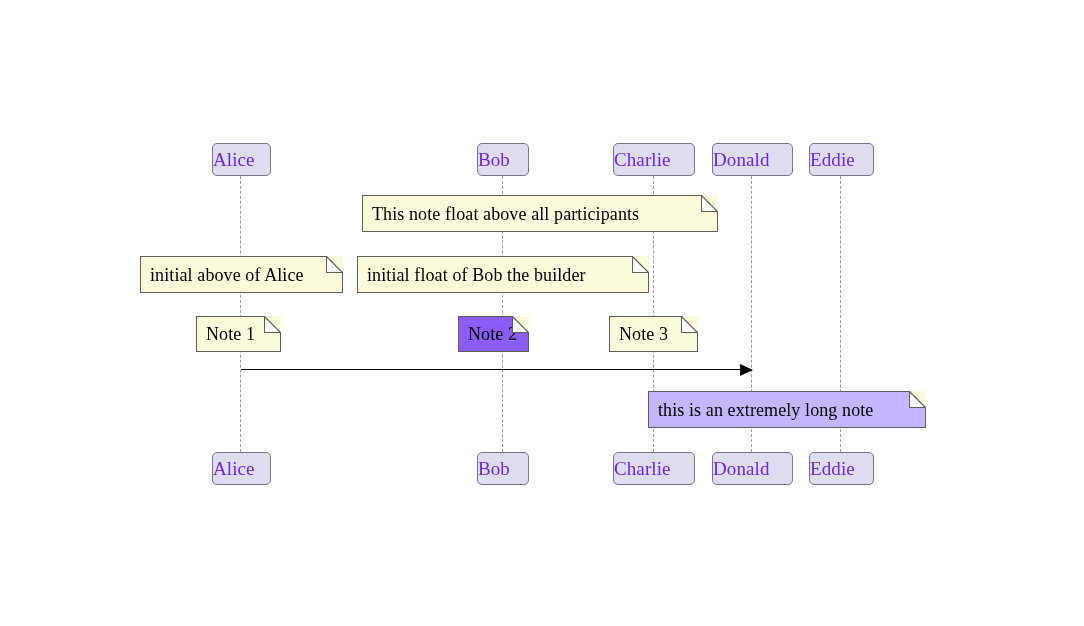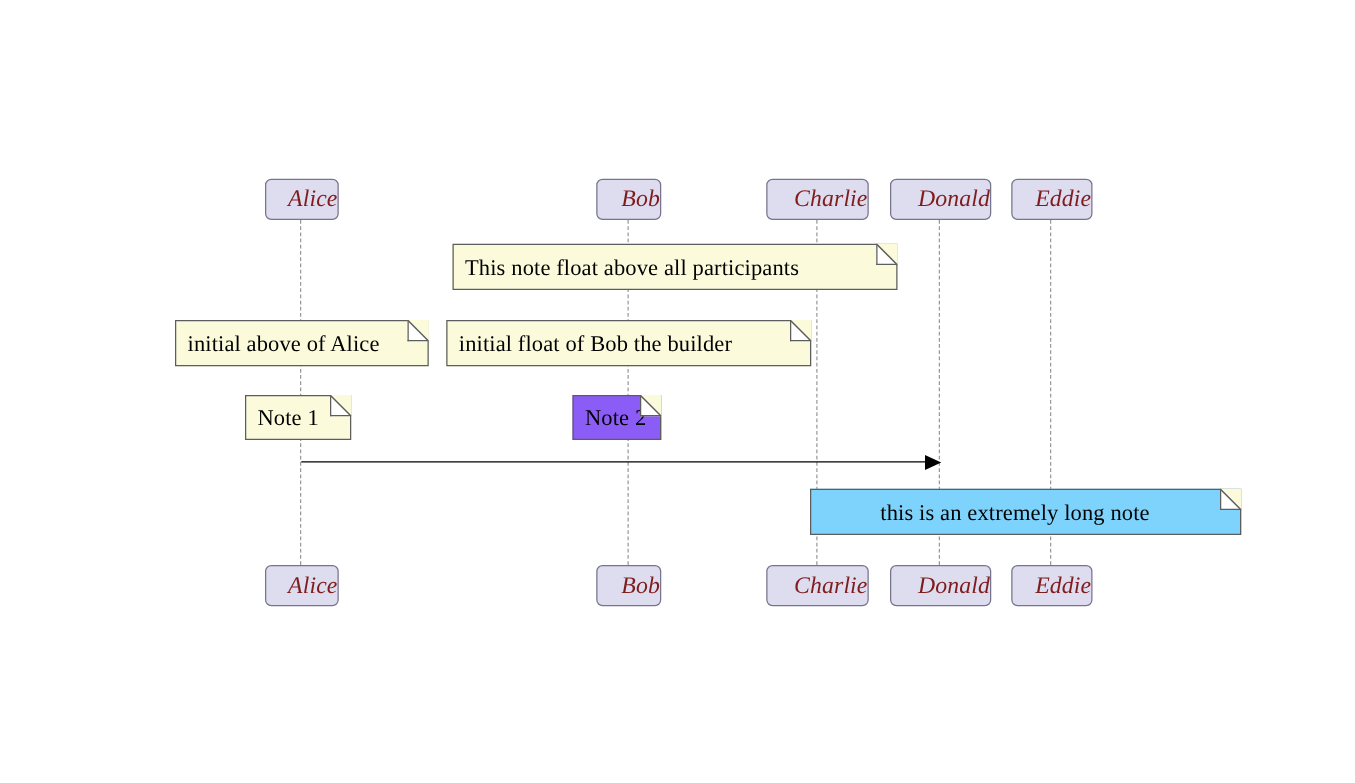--- a/index.html
+++ b/index.html
@@ -25,29 +25,28 @@
     border-left: 1.4px dashed #9a9a9a;
   }
 
   
   .participant {
     position: absolute;
     box-sizing: border-box;
     background: #dedcef;
     border: 1.2px solid #76748c;
     border-radius: 5px;
-    color: #7f1d1d;
+    color: #6d28d9;
     font-size: 19px;
     line-height: 1;
     display: flex;
     align-items: center;
-    justify-content: flex-end;
+    justify-content: flex-start;
     white-space: nowrap;
     letter-spacing: 0.1px;
-    font-style: italic;
   }
 
   
   .note {
     position: absolute;
     box-sizing: border-box;
     background: #fbfbdc;
     border: 1.2px solid #5d5d5d;
     color: #000000;
     font-size: 18px;
@@ -178,21 +177,29 @@
       </svg>
     </div>
     <div class="note" style="left: 458px; top: 316px; width: 71px; height: 36px; background: #8b5cf6; border-color: rgb(93, 93, 93);">
       <span class="note-text">Note 2</span>
       <div class="fold-bg" style="border-left-color: rgb(93, 93, 93); border-bottom-color: rgb(93, 93, 93);"></div>
       <div class="fold-tri" style="border-top-color: rgb(251, 251, 220);"></div>
       <svg class="fold-line" viewBox="0 0 24 24">
         <line x1="7" y1="0" x2="24" y2="17" stroke="#5d5d5d" stroke-width="1.2"></line>
       </svg>
     </div>
-    <div class="note" style="left: 648px; top: 391px; width: 345px; height: 37px; background: #7dd3fc; border-color: rgb(93, 93, 93); justify-content: center;">
+    <div class="note" style="left: 609px; top: 316px; width: 89px; height: 36px; background: rgb(251, 251, 220); border-color: rgb(93, 93, 93);">
+      <span class="note-text">Note 3</span>
+      <div class="fold-bg" style="border-left-color: rgb(93, 93, 93); border-bottom-color: rgb(93, 93, 93);"></div>
+      <div class="fold-tri" style="border-top-color: rgb(251, 251, 220);"></div>
+      <svg class="fold-line" viewBox="0 0 24 24">
+        <line x1="7" y1="0" x2="24" y2="17" stroke="#5d5d5d" stroke-width="1.2"></line>
+      </svg>
+    </div>
+    <div class="note" style="left: 648px; top: 391px; width: 278px; height: 37px; background: #c4b5fd; border-color: rgb(93, 93, 93);">
       <span class="note-text">this is an extremely long note</span>
       <div class="fold-bg" style="border-left-color: rgb(93, 93, 93); border-bottom-color: rgb(93, 93, 93);"></div>
       <div class="fold-tri" style="border-top-color: rgb(251, 251, 220);"></div>
       <svg class="fold-line" viewBox="0 0 24 24">
         <line x1="7" y1="0" x2="24" y2="17" stroke="#5d5d5d" stroke-width="1.2"></line>
       </svg>
     </div>
     <div class="msg-line" style="left: 241px; top: 369px; width: 501px; border-top-color: rgb(0, 0, 0);"></div>
     <div class="msg-head" style="left: 740px; top: 364px; border-left-color: rgb(0, 0, 0);"></div>
   </div>

